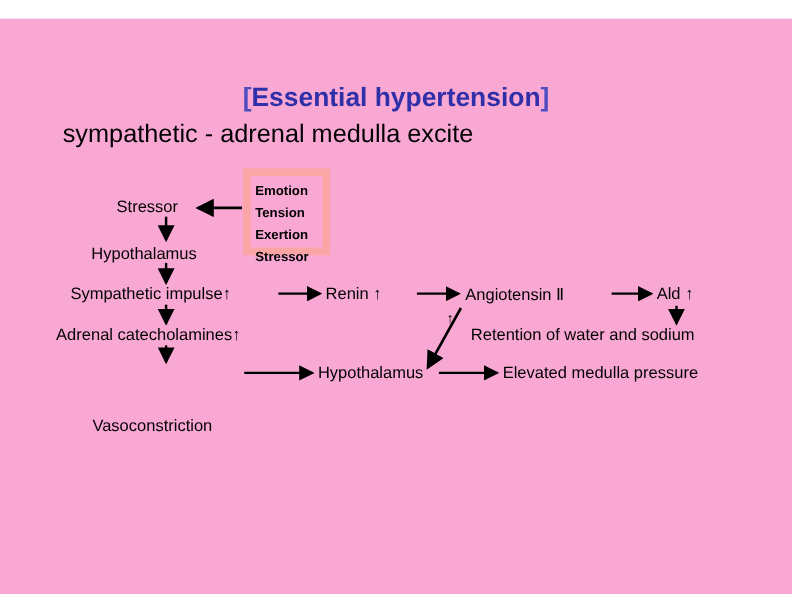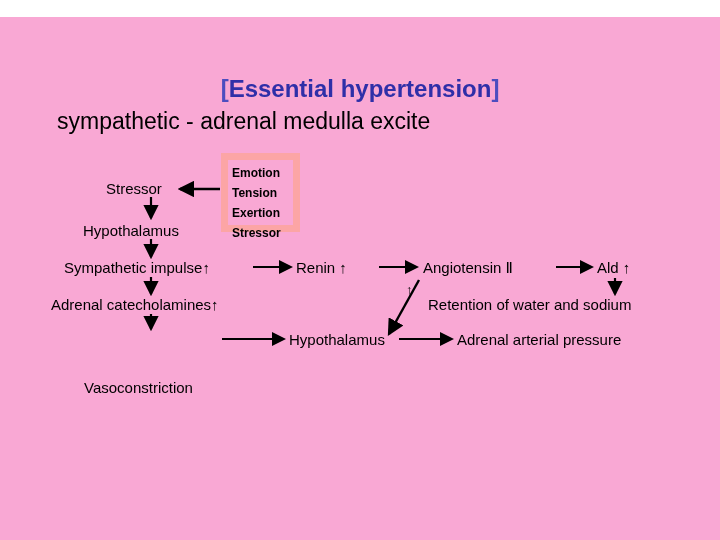--- a/index.html
+++ b/index.html
@@ -116,21 +116,21 @@
   <div class="node" style="left:296px; top:242px;">Renin ↑</div>
   <div class="node" style="left:423px; top:242px;">Angiotensin Ⅱ</div>
   <div class="node" style="left:597px; top:242px;">Ald ↑</div>
 
   <div class="node" style="left:51px; top:279px;">Adrenal catecholamines↑</div>
   <div class="node" style="left:406px; top:265px; font-size:13px;">↑</div>
   <div class="node" style="left:428px; top:279px;">Retention of water and sodium</div>
 
   <div class="node" style="left:84px; top:314px;margin-top:48px;">Vasoconstriction</div>
   <div class="node" style="left:289px; top:314px;">Hypothalamus</div>
-  <div class="node" style="left:457px; top:314px;">Adrenal arterial pressure</div>
+  <div class="node" style="left:457px; top:314px;">Elevated medulla pressure</div>
 
   <svg id="wires" viewBox="0 0 720 540">
     <defs>
       <marker id="ah" markerWidth="7" markerHeight="7" refX="6" refY="3.5" orient="auto" markerUnits="strokeWidth">
         <path d="M0,0 L7,3.5 L0,7 z" fill="#000000"></path>
       </marker>
       <marker id="ahs" markerWidth="6" markerHeight="6" refX="5" refY="3" orient="auto" markerUnits="strokeWidth">
         <path d="M0,0 L6,3 L0,6 z" fill="#000000"></path>
       </marker>
     </defs>

